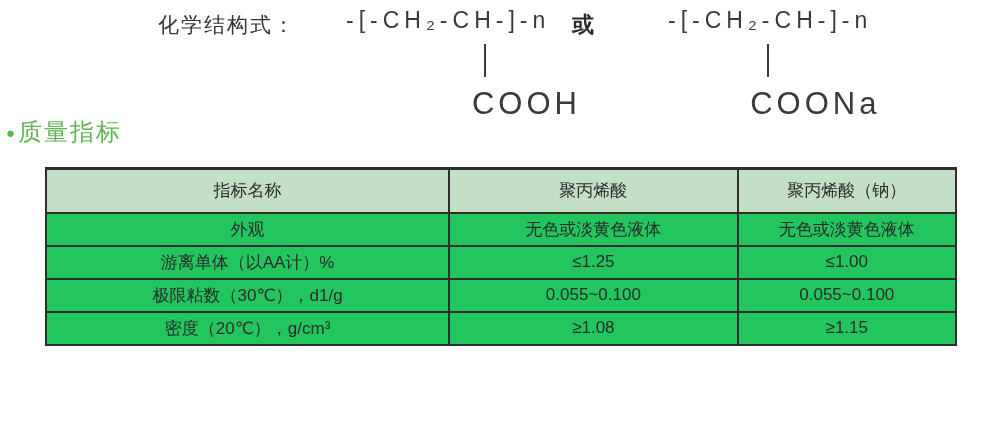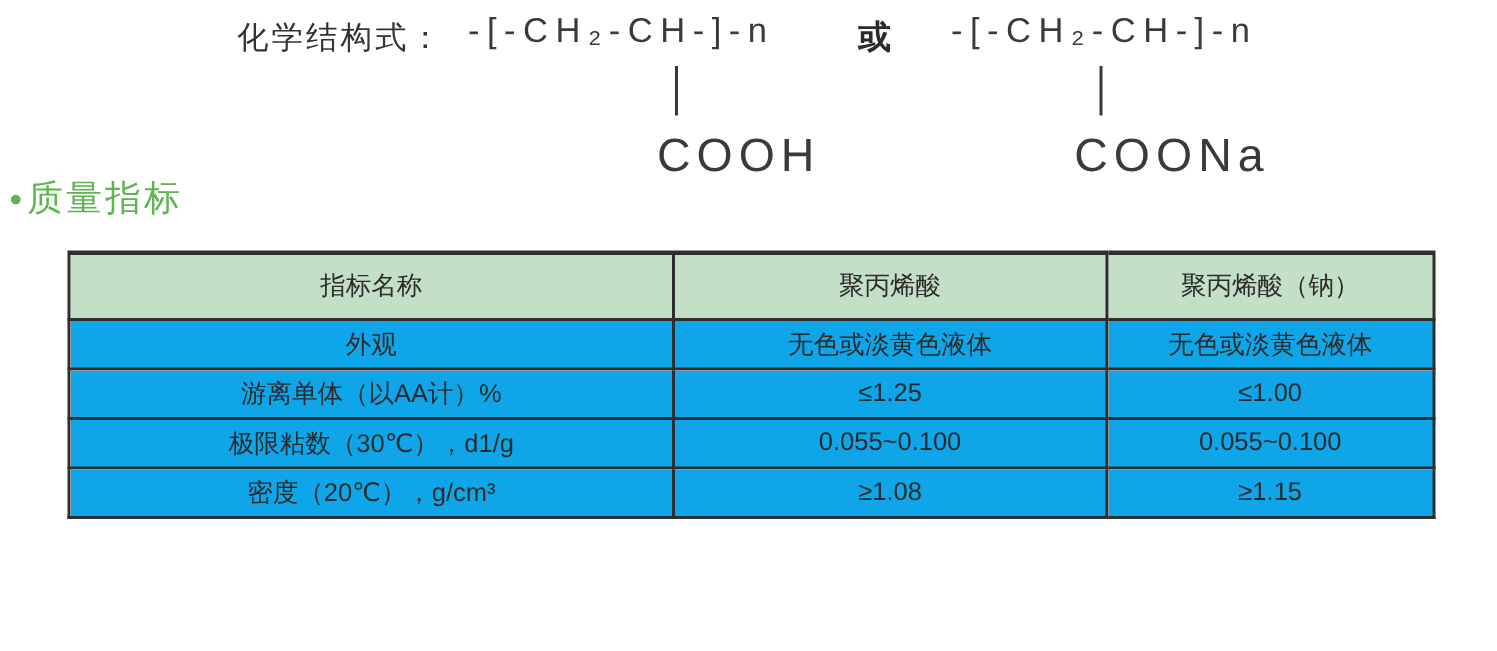--- a/index.html
+++ b/index.html
@@ -17,20 +17,21 @@
   
   .f-label {
     position: absolute; left: 158px; top: 11px;
     font-size: 21px; letter-spacing: 2px; color: #333;
     white-space: nowrap;
   }
   .chain {
     position: absolute; top: 7px;
     font-size: 23px; letter-spacing: 5px; color: #3a3a3a;
     white-space: nowrap;
+    margin-left: 34px;
   }
   .chain-1 { left: 312px; }
   .chain-2 { left: 634px; }
   .attach { position: relative; display: inline-block; }
   .bond {
     position: absolute; left: 50%; margin-left: -1px; top: 37px;
     width: 2px; height: 33px; background: #3a3a3a;
   }
   .grp {
     position: absolute; top: 79px; left: 50%;
@@ -70,21 +71,21 @@
   .spec-table th {
     background: #c3e0c6;
     height: 44px;
     font-weight: 400;
     font-size: 17px;
     border-top-width: 3px;
   }
   .spec-table td {
     height: 33px;
     font-size: 17px;
-    background: #0ea5e9;
+    background: #22c55e;
   }
   col.c1 { width: 44.3%; }
   col.c2 { width: 31.7%; }
   col.c3 { width: 24.0%; }
 </style>
 </head>
 <body>
 
 <div class="page">
 

